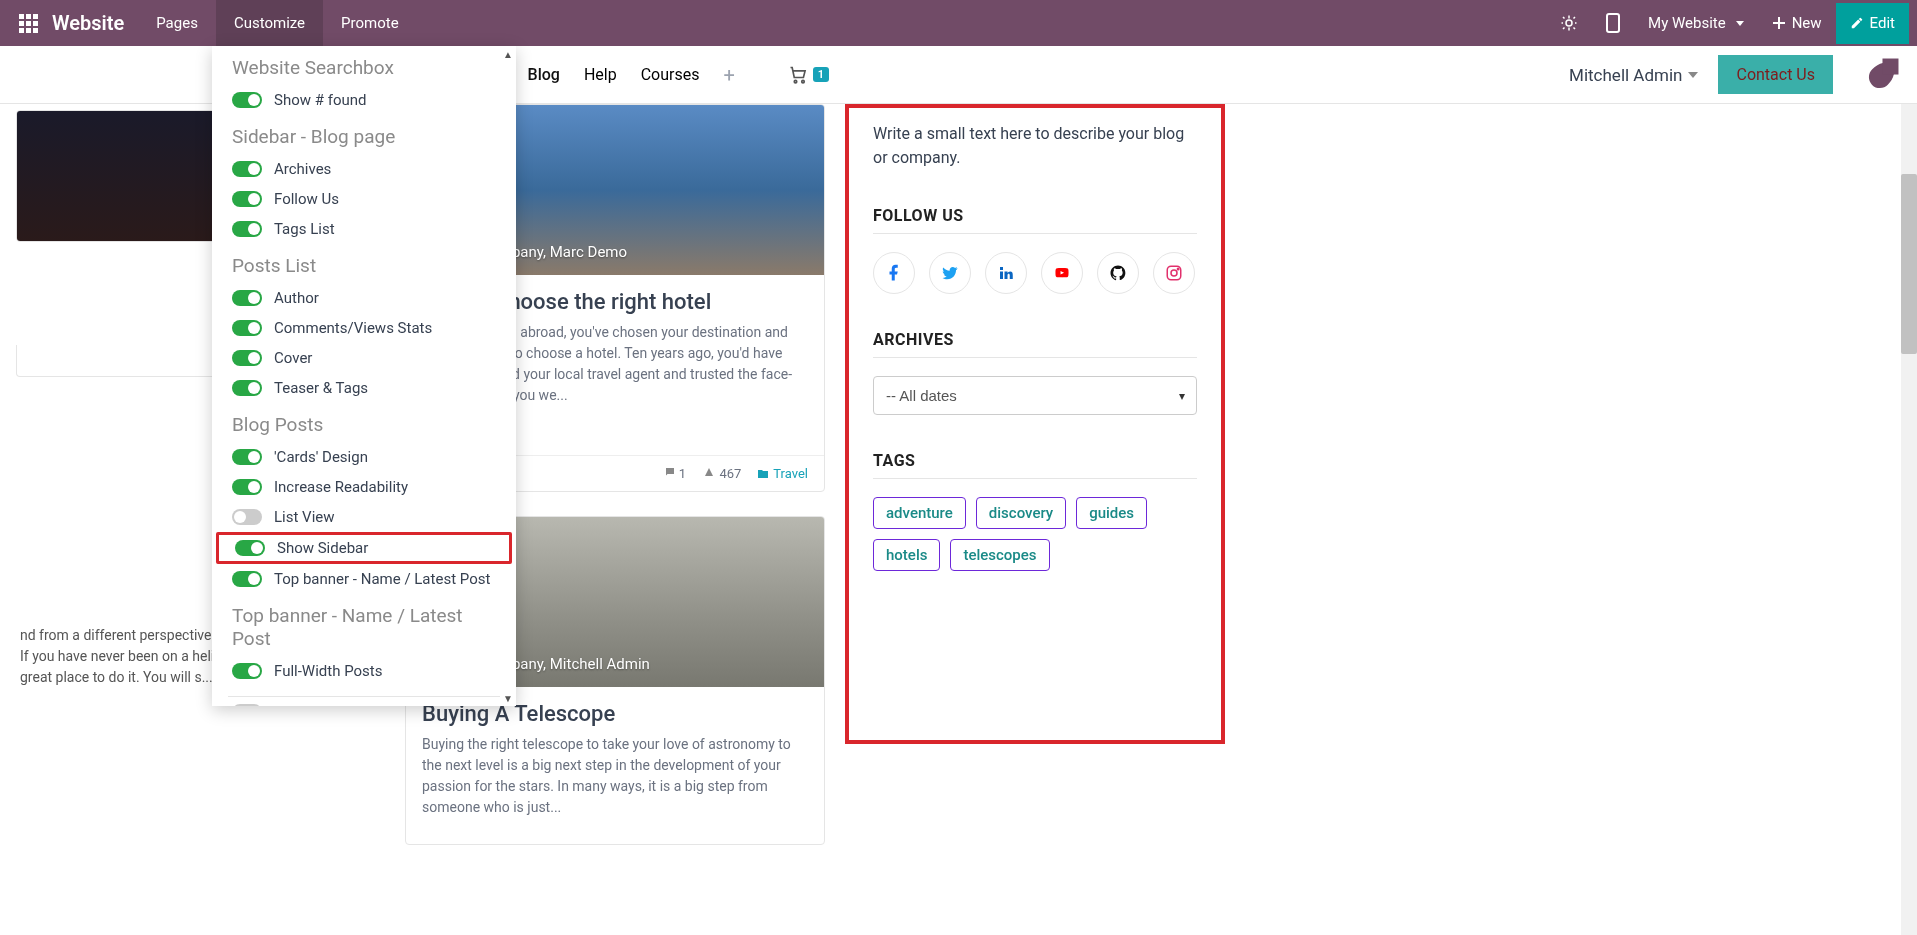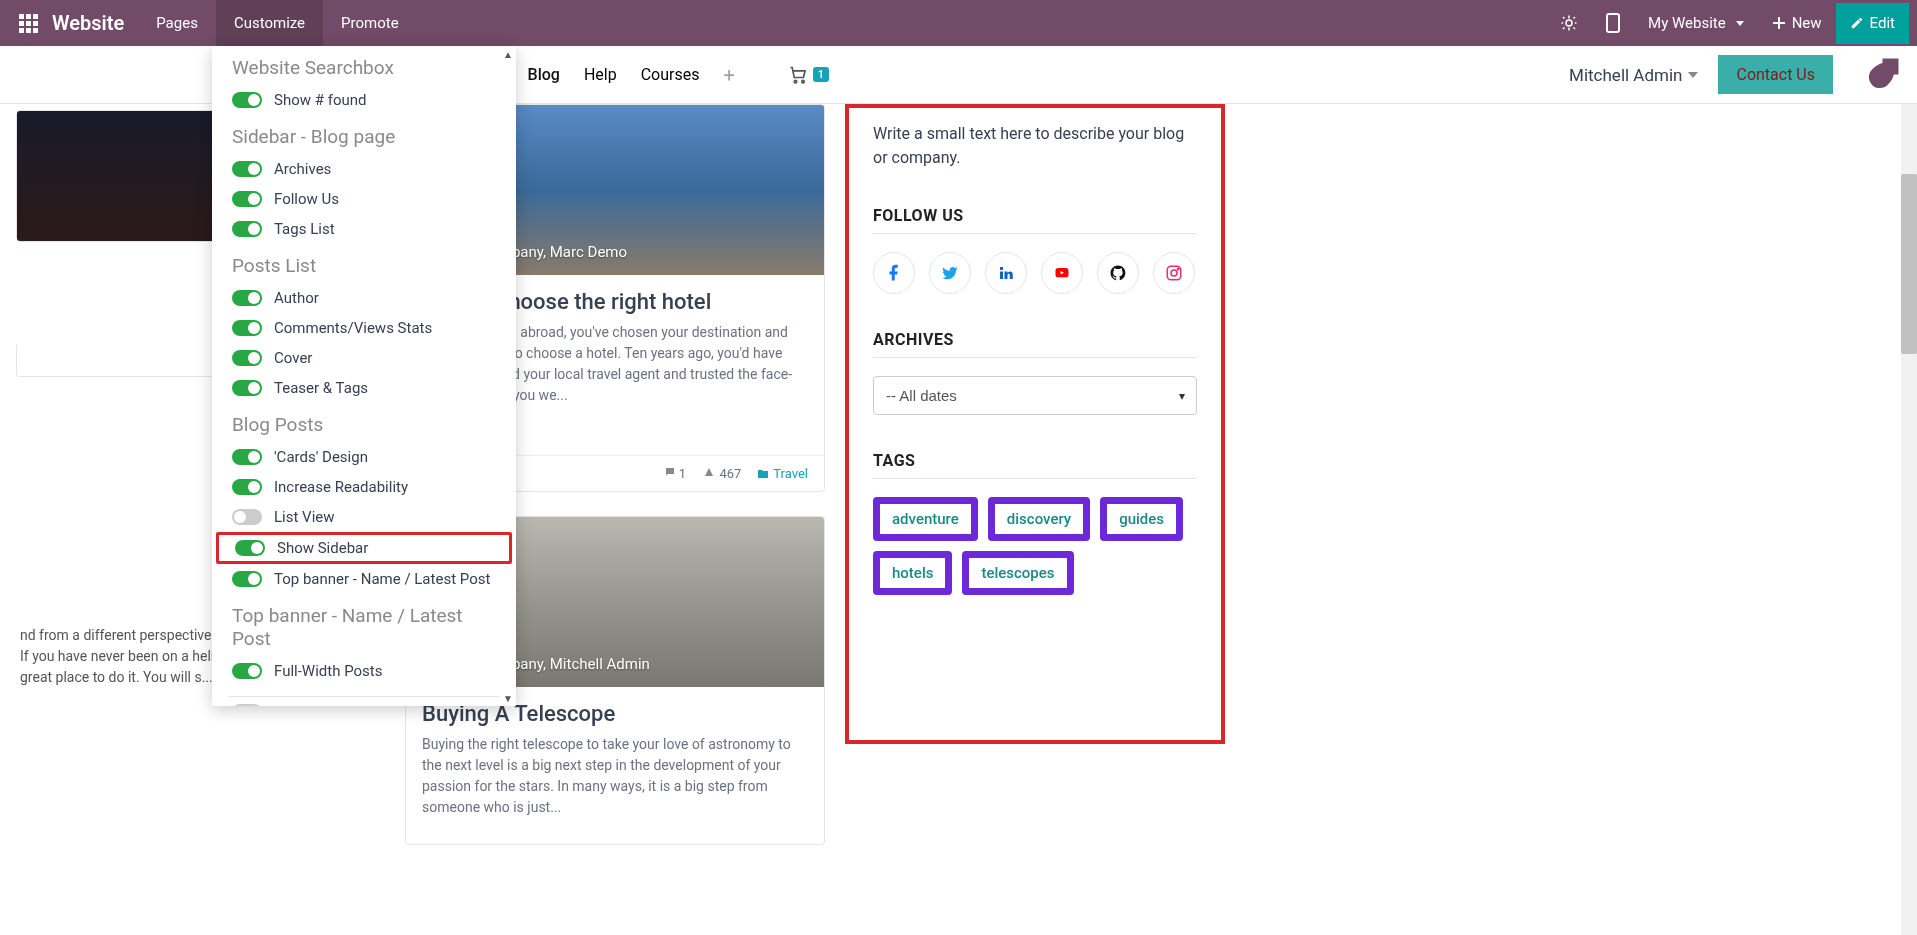--- a/index.html
+++ b/index.html
@@ -71,21 +71,21 @@
 
 
 .sb-desc{ font-size:16px; color:#374151; line-height:1.5; margin-bottom:36px;}
 .sb-h{ font-size:16px; font-weight:700; color:#222; letter-spacing:0.5px; border-bottom:1px solid #e5e5e5; padding-bottom:8px; margin-bottom:18px;}
 .social-row{ display:flex; gap:14px; flex-wrap:wrap; margin-bottom:36px;}
 .social{ width:42px; height:42px; border:1px solid #e5e5e5; border-radius:50%; display:flex; align-items:center; justify-content:center; cursor:pointer; font-weight:700;}
 .sel{ width:100%; border:1px solid #ccc; padding:10px 12px; border-radius:4px; font-size:15px; color:#555; appearance:none; background:#fff; }
 .sel-wrap{position:relative; margin-bottom:36px;}
 .sel-caret{position:absolute; right:12px; top:50%; transform:translateY(-50%); pointer-events:none; font-size:12px; color:#333;}
 .tags-row{display:flex; gap:10px; flex-wrap:wrap;}
-.tag-pill{ border:7px solid #6d28d9; color:#1a8a87; padding:6px 12px; border-radius:4px; font-size:15px; cursor:pointer; font-weight:500;}
+.tag-pill{ border:1px solid #6d28d9; color:#1a8a87; padding:6px 12px; border-radius:4px; font-size:15px; cursor:pointer; font-weight:500;}
 
 .left-excerpt{ font-size:14px; color:#555; line-height:1.5; padding: 8px 4px;}
 .left-cat{ display:flex; justify-content:flex-end; padding:8px 12px; border:1px solid #e5e5e5; border-top:none; border-radius:0 0 4px 4px; font-size:13px;}
 
 
 .page-scroll{ position:absolute; right:0; top:104px; width:16px; height:calc(935px - 104px); background:#f1f1f1;}
 .page-scroll-thumb{ position:absolute; top:70px; width:16px; height:180px; background:#c1c1c1; border-radius:2px;}
 </style>
 </head>
 <body>

